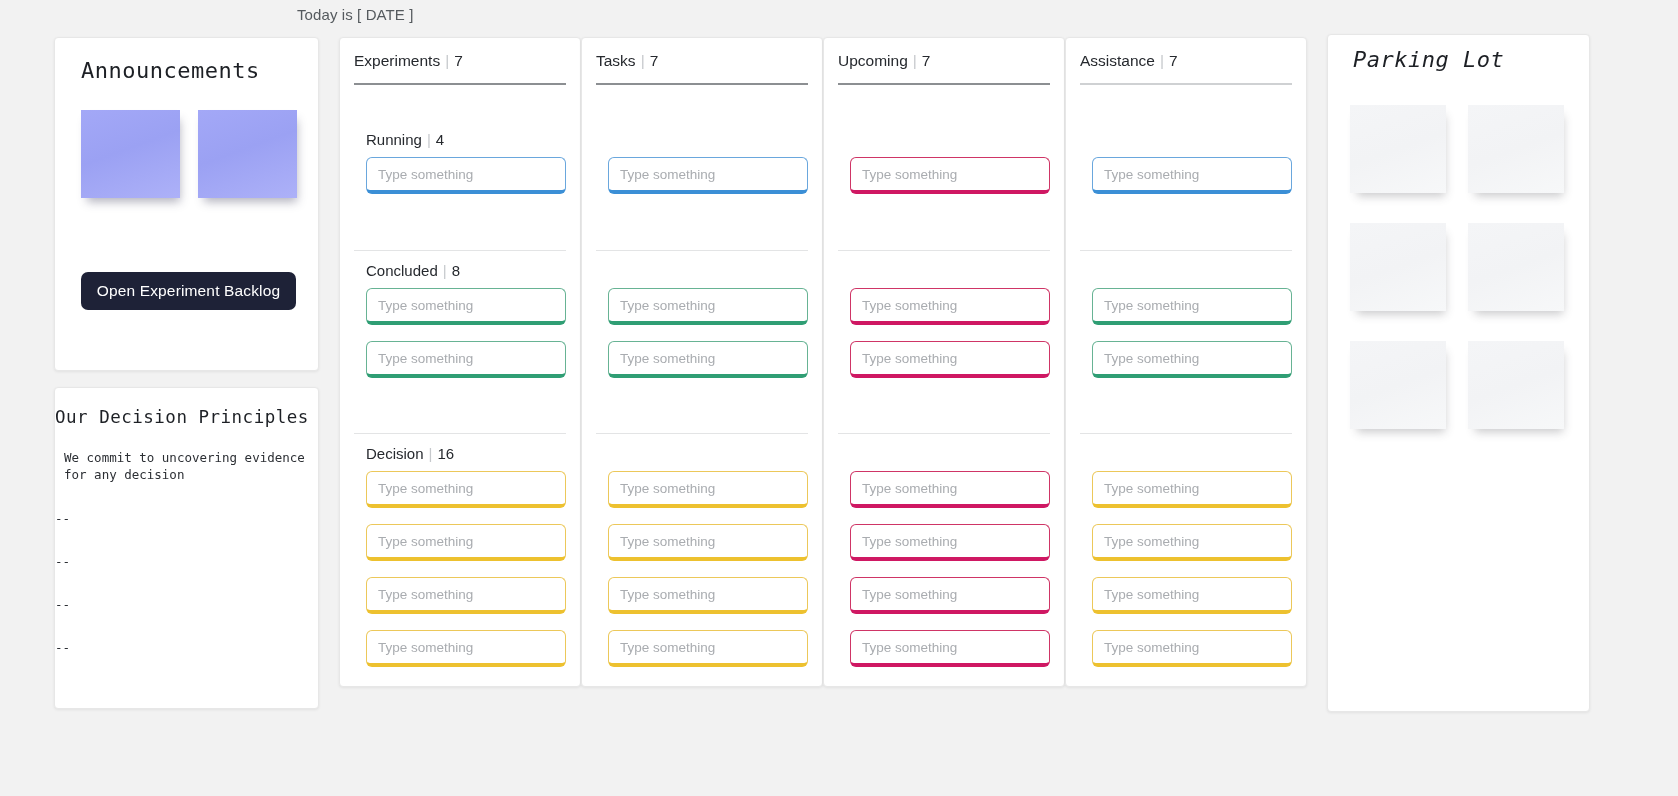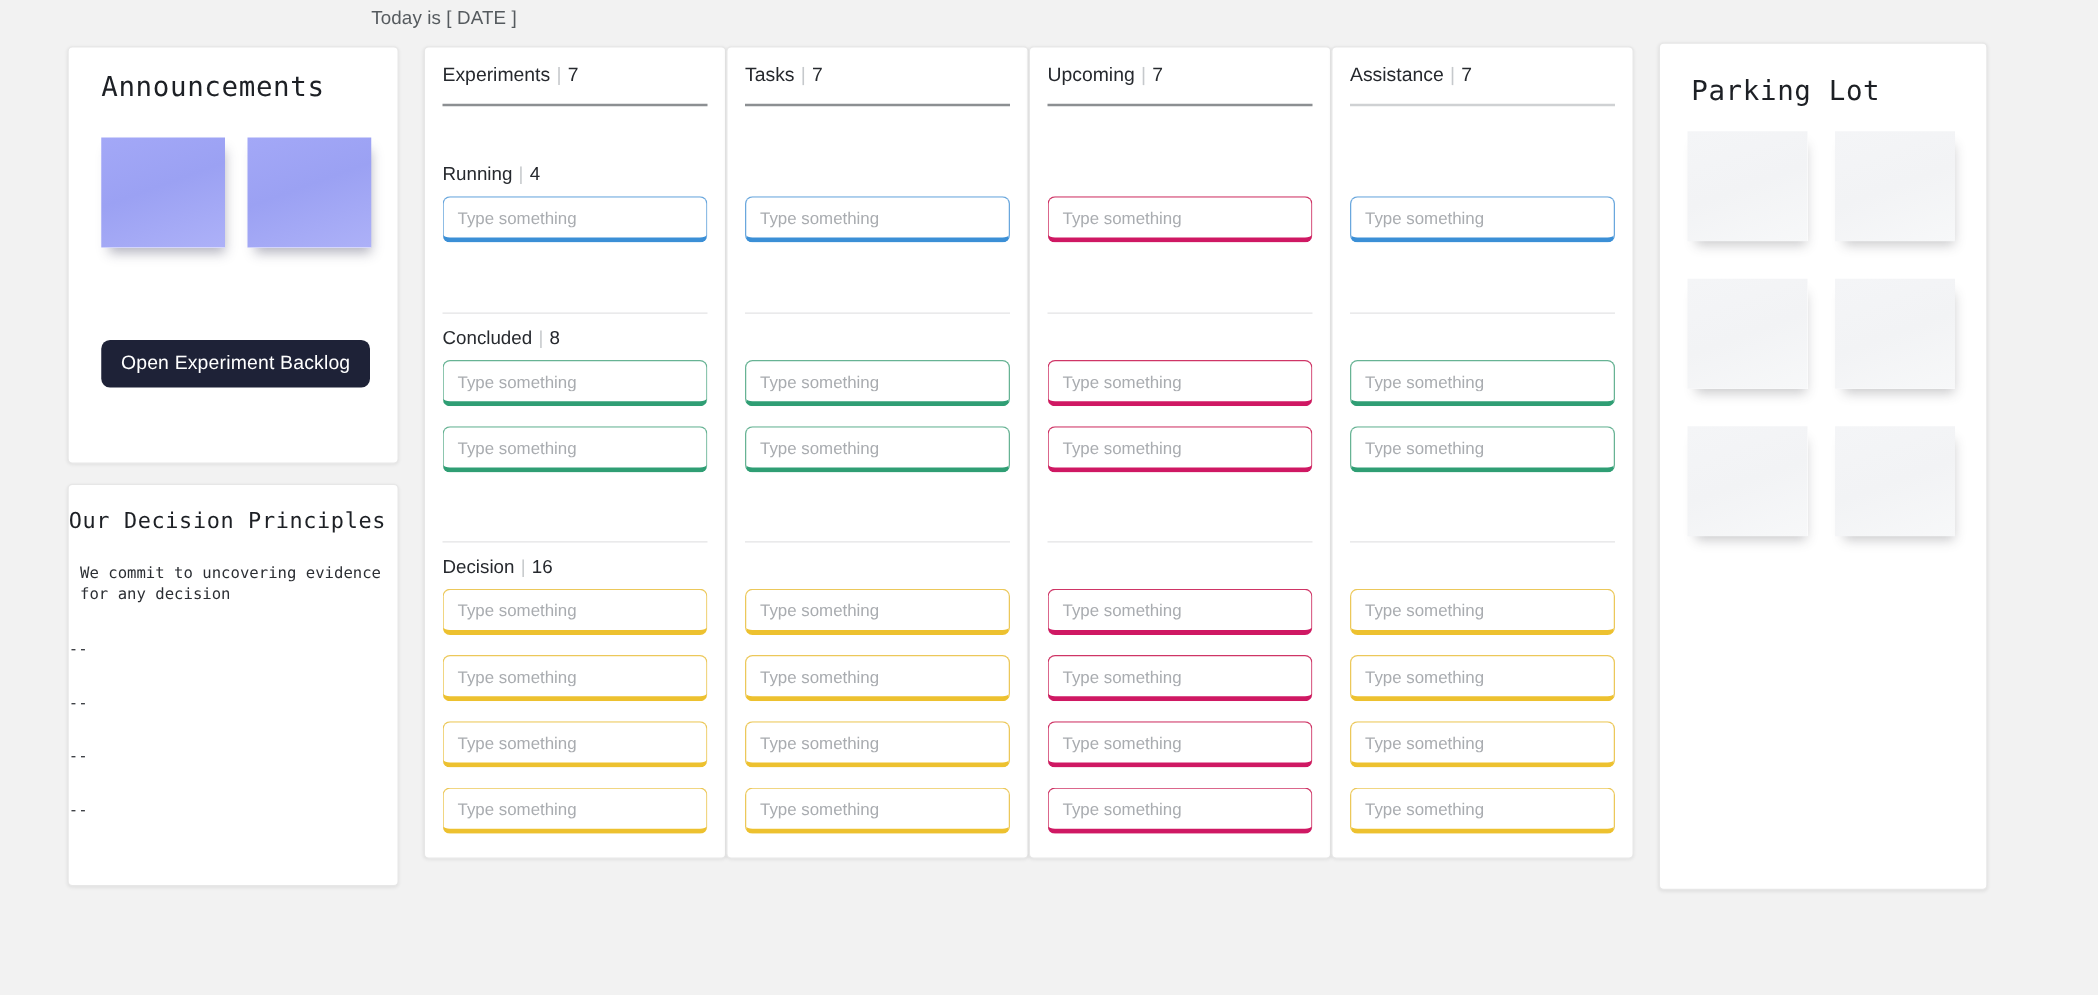--- a/index.html
+++ b/index.html
@@ -70,21 +70,21 @@
     font-size: 15.5px; color: #26292e; white-space: nowrap;
   }
   .col-head .sep { color: #c6c9cc; margin: 0 5px; }
   .col-head .cnt { color: #26292e; }
   .head-rule {
     position: absolute; left: 14px; right: 14px; top: 45px;
     height: 2px; background: #8c8f92;
   }
   .head-rule.faint { background: #cfd1d3; }
 
-  .group { position: absolute; left: 14px; right: 14px; }
+  .group { position: absolute; left: 26px; right: 14px; }
   .group-label {
     font-size: 15px; color: #26292e; margin-bottom: 9px; white-space: nowrap;
   }
   .group-label .sep { color: #c6c9cc; margin: 0 5px; }
   .group-rule { position: absolute; left: 14px; right: 14px; height: 1px; background: #e3e4e5; }
 
   .ti {
     display: block; width: 100%; height: 36px;
     background: #ffffff;
     border: 1px solid #cfcfcf;
@@ -96,21 +96,21 @@
     outline: none;
   }
   .ti::placeholder { color: #a9acb0; }
   .ti.blue   { border-color:#6aa7dd; border-bottom:4px solid #3b8fd6; }
   .ti.green  { border-color:#67b394; border-bottom:4px solid #2f9e74; }
   .ti.yellow { border-color:#ecc85a; border-bottom:4px solid #edc12f; }
   .ti.pink   { border-color:#cf3566; border-bottom:4px solid #cf1863; }
 
   
   #parking { left: 1285px; top: 34px; width: 263px; height: 678px; }
-  #parking .mono-title { position:absolute; left: 25px; top: 26px; }
+  #parking .mono-title { position:absolute; left: 25px; top: 12px; font-style: italic; }
   .park-grid {
     position: absolute; left: 22px; top: 70px;
     display: grid; grid-template-columns: repeat(2, 96px);
     gap: 30px 22px;
   }
   .note-blank {
     width: 96px; height: 88px;
     background: linear-gradient(160deg,#f4f5f7 0%, #f2f3f5 50%, #f7f8f9 100%);
     box-shadow: 3px 7px 9px -4px rgba(60,60,70,.28);
   }

